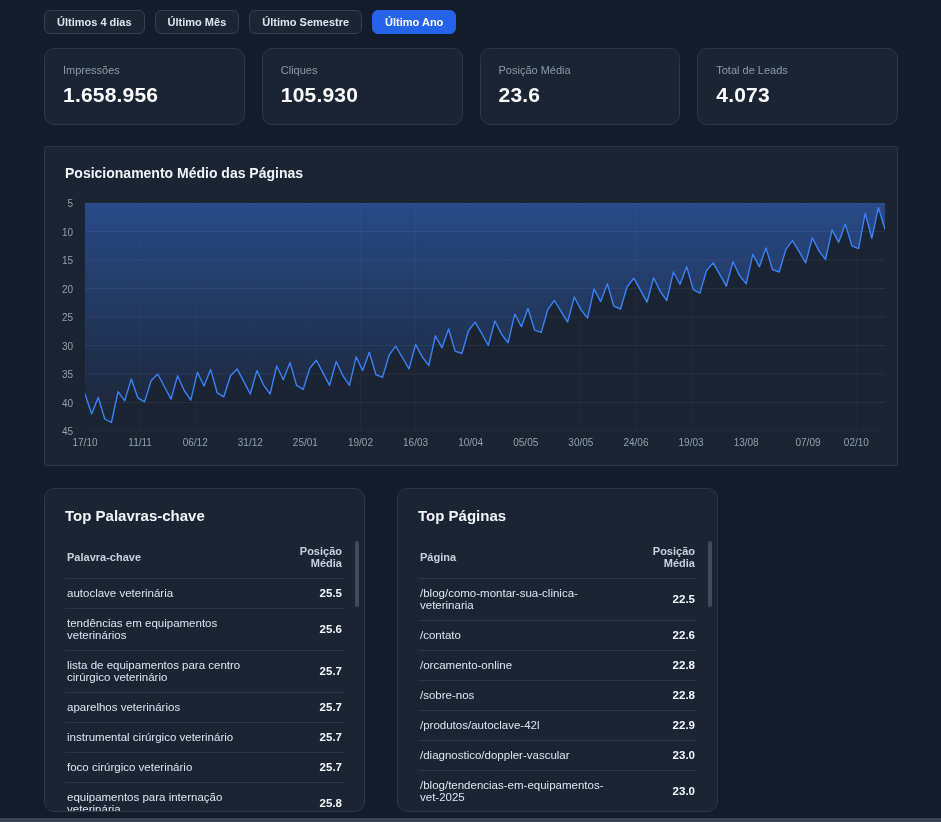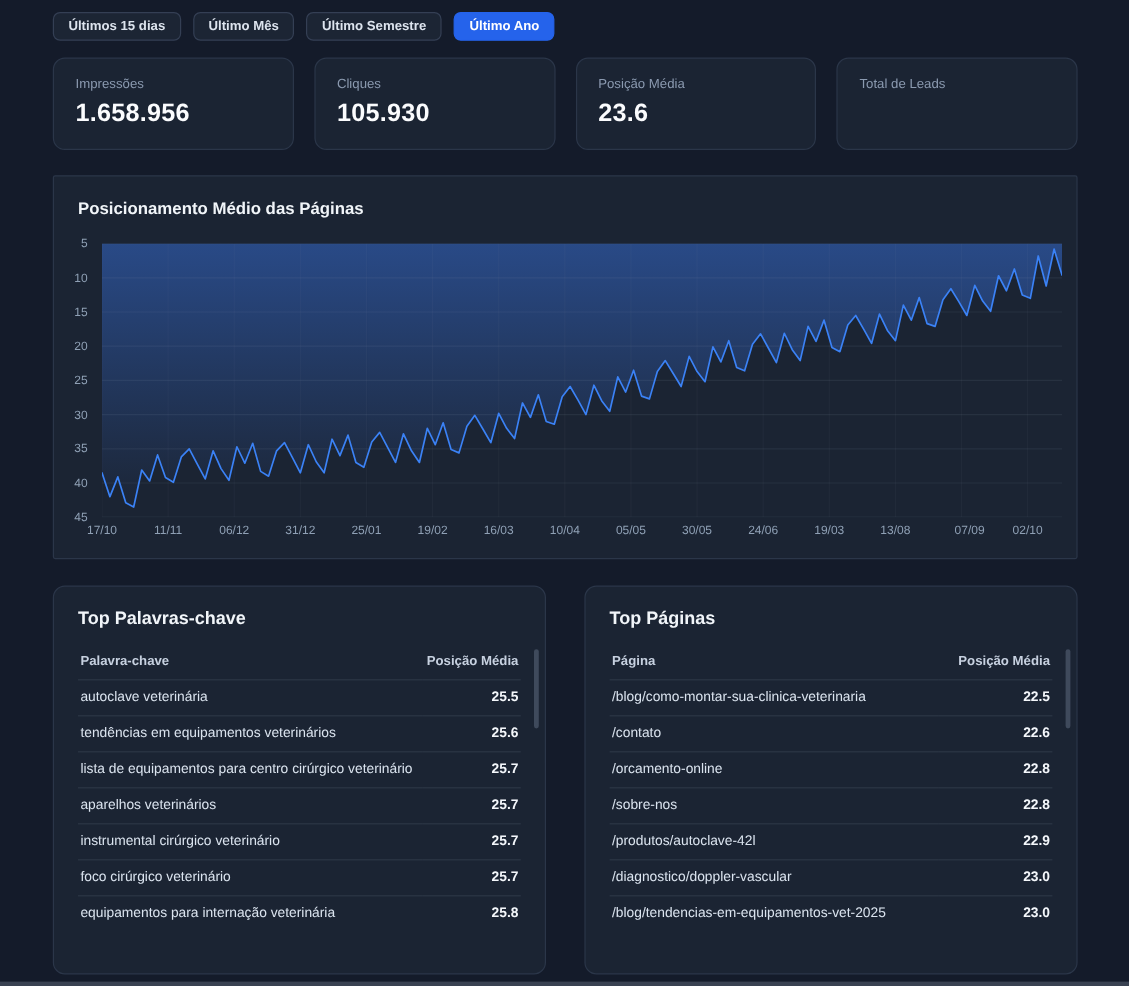--- a/index.html
+++ b/index.html
@@ -42,21 +42,21 @@
   }
   .chart-title{ position:absolute; left:20px; top:18px; font-size:14px; font-weight:700; color:#f1f5f9; }
   .plot{ position:absolute; left:40px; top:56px; width:800px; height:228px; }
   .plot svg{ display:block; width:800px; height:228px; }
   .yaxis{ position:absolute; left:0; top:56px; width:32px; height:228px; }
   .ylab{ position:absolute; right:4px; width:28px; text-align:right; font-size:10px; color:#8fa0b5; }
   .xaxis{ position:absolute; left:40px; top:290px; width:800px; height:14px; }
   .xlab{ position:absolute; transform:translateX(-50%); font-size:10px; color:#8fa0b5; white-space:nowrap; }
 
   
-  .tables-row{ position:absolute; left:44px; top:488px; width:854px; display:flex; gap:32px;border-radius:25px; }
+  .tables-row{ position:absolute; left:44px; top:488px; width:674px; display:flex; gap:32px;border-radius:25px; }
   .table-card{
     flex:1; background:var(--card); border:1px solid var(--border); border-radius:10px;
     height:324px; padding:18px 20px 0 20px; position:relative; overflow:hidden;
   }
   .table-title{ font-size:15px; font-weight:700; color:#f1f5f9; margin-bottom:13px; }
   table{ width:100%; border-collapse:collapse; }
   th{
     font-size:11px; font-weight:700; color:#c7d1e0; text-align:left;
     padding:8px 2px 9px 2px;
   }
@@ -73,41 +73,42 @@
   .hbar{
     position:absolute; left:0; right:0; bottom:0; height:4px; background:#3a4252;
   }
 </style>
 </head>
 <body>
 
 <div class="page">
 
   <div class="filter-bar">
-      <button class="pill">Últimos 15 dias</button>
+      <button class="pill">Últimos 4 dias</button>
       <button class="pill">Último Mês</button>
       <button class="pill">Último Semestre</button>
       <button class="pill active">Último Ano</button>
     </div>
 
   <div class="stats-row">
       <div class="stat-card">
         <div class="stat-label">Impressões</div>
         <div class="stat-value">1.658.956</div>
       </div>
       <div class="stat-card">
         <div class="stat-label">Cliques</div>
         <div class="stat-value">105.930</div>
       </div>
       <div class="stat-card">
         <div class="stat-label">Posição Média</div>
         <div class="stat-value">23.6</div>
       </div>
       <div class="stat-card">
         <div class="stat-label">Total de Leads</div>
+        <div class="stat-value">4.073</div>
       </div>
     </div>
 
   <div class="chart-card">
     <div class="chart-title">Posicionamento Médio das Páginas</div>
     <div class="yaxis">
         <div class="ylab" style="top: -5px;">5</div>
         <div class="ylab" style="top: 23.5px;">10</div>
         <div class="ylab" style="top: 52px;">15</div>
         <div class="ylab" style="top: 80.5px;">20</div>

